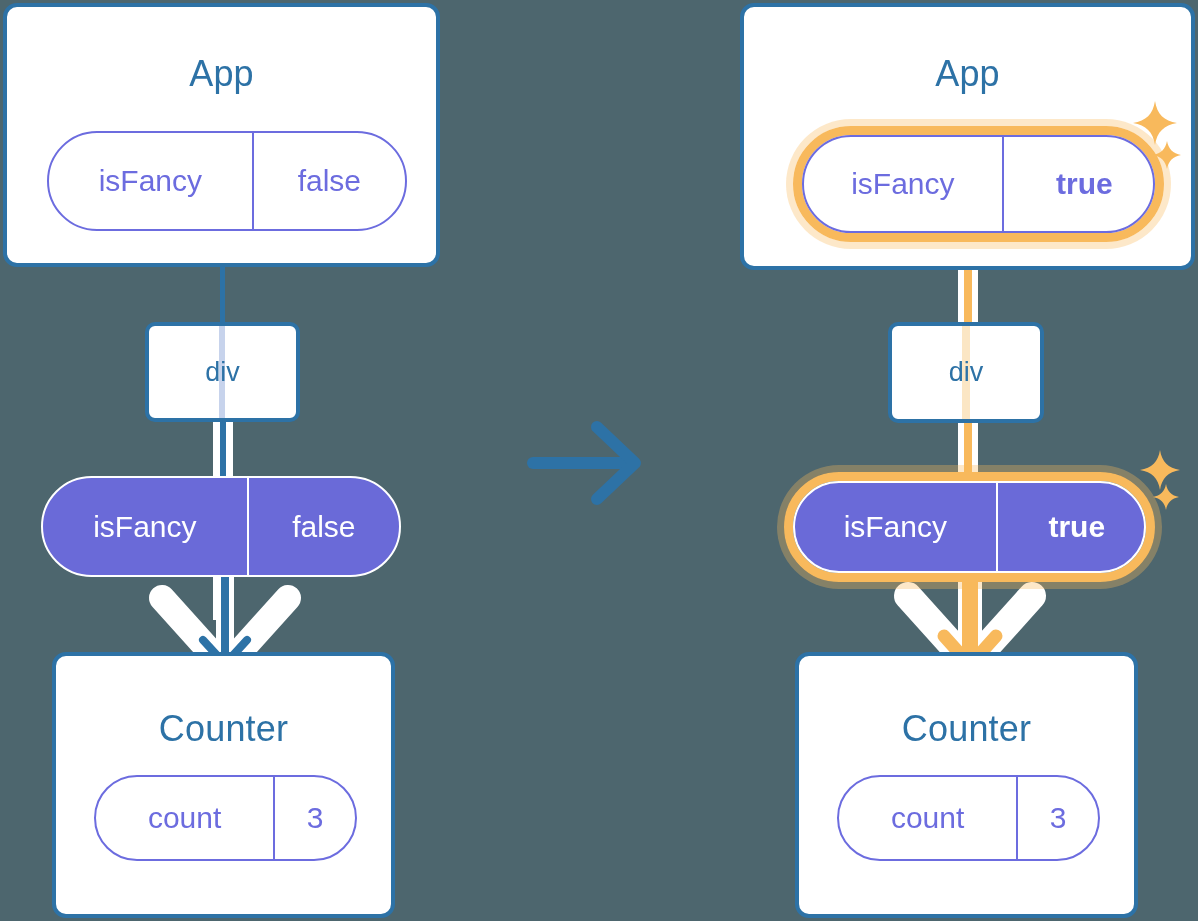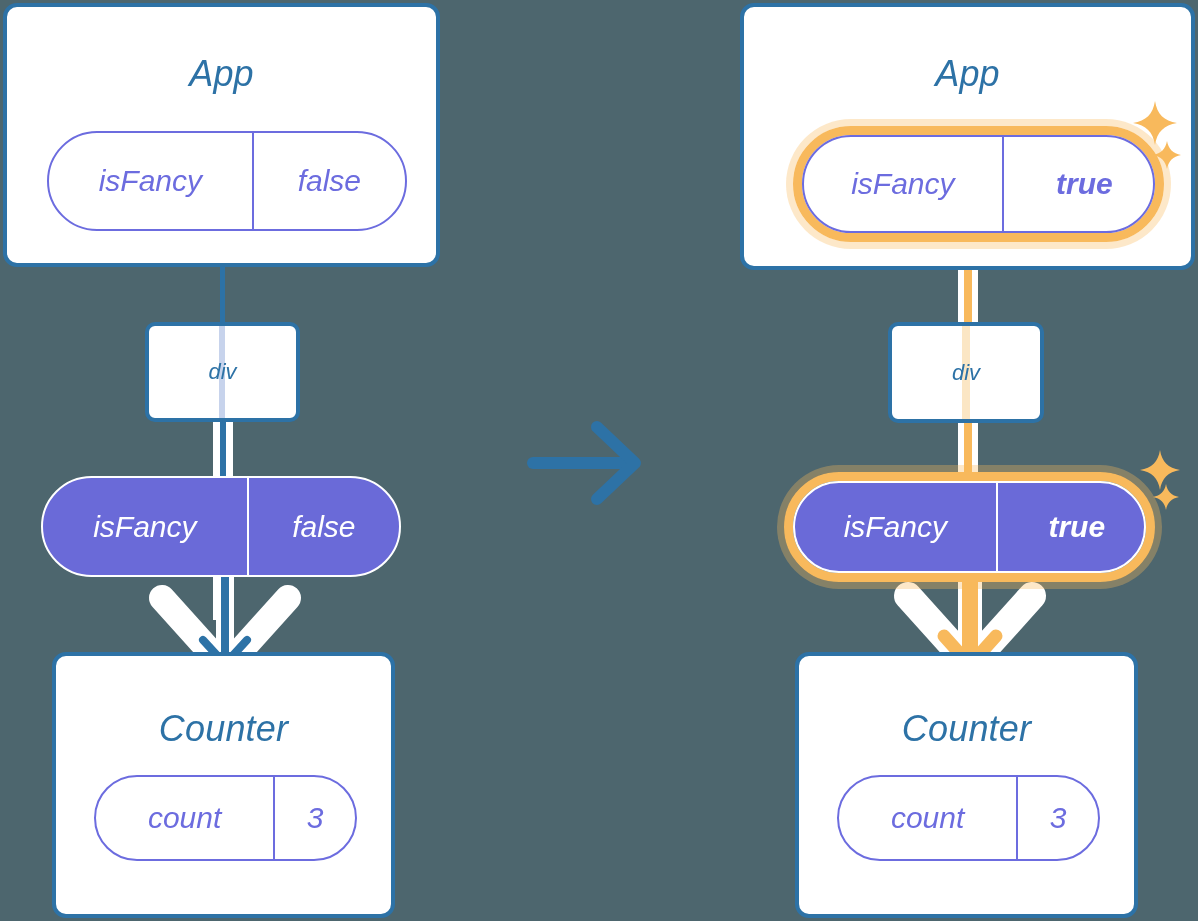--- a/index.html
+++ b/index.html
@@ -2,21 +2,21 @@
 <html><head>
 <meta charset="utf-8">
 <style>
   * { box-sizing: border-box; margin: 0; padding: 0; }
   html, body {
     width: 1198px; height: 921px;
     overflow: hidden;
     background: #4d666e;
     font-family: "Liberation Sans", sans-serif;
   }
-  #stage { position: relative; width: 965px; height: 921px; font-style: italic; }
+  #stage { position: relative; width: 965px; height: 921px; }
 
   
   .panel {
     position: absolute;
     background: #ffffff;
     border: 4px solid #2d72a6;
     border-radius: 14px;
     z-index: 6;
   }
   .panel-title {
@@ -33,21 +33,21 @@
   .divbox {
     position: absolute;
     background: #ffffff;
     border: 4px solid #2d72a6;
     border-radius: 10px;
     z-index: 6;
     display: flex;
     align-items: center;
     justify-content: center;
     color: #2d72a6;
-    font-size: 22px;
+    font-size: 27px;
   }
   .divbox span { position: relative; z-index: 3; }
 
   
   .pill {
     position: absolute;
     display: flex;
     align-items: stretch;
     border-radius: 999px;
     overflow: hidden;

